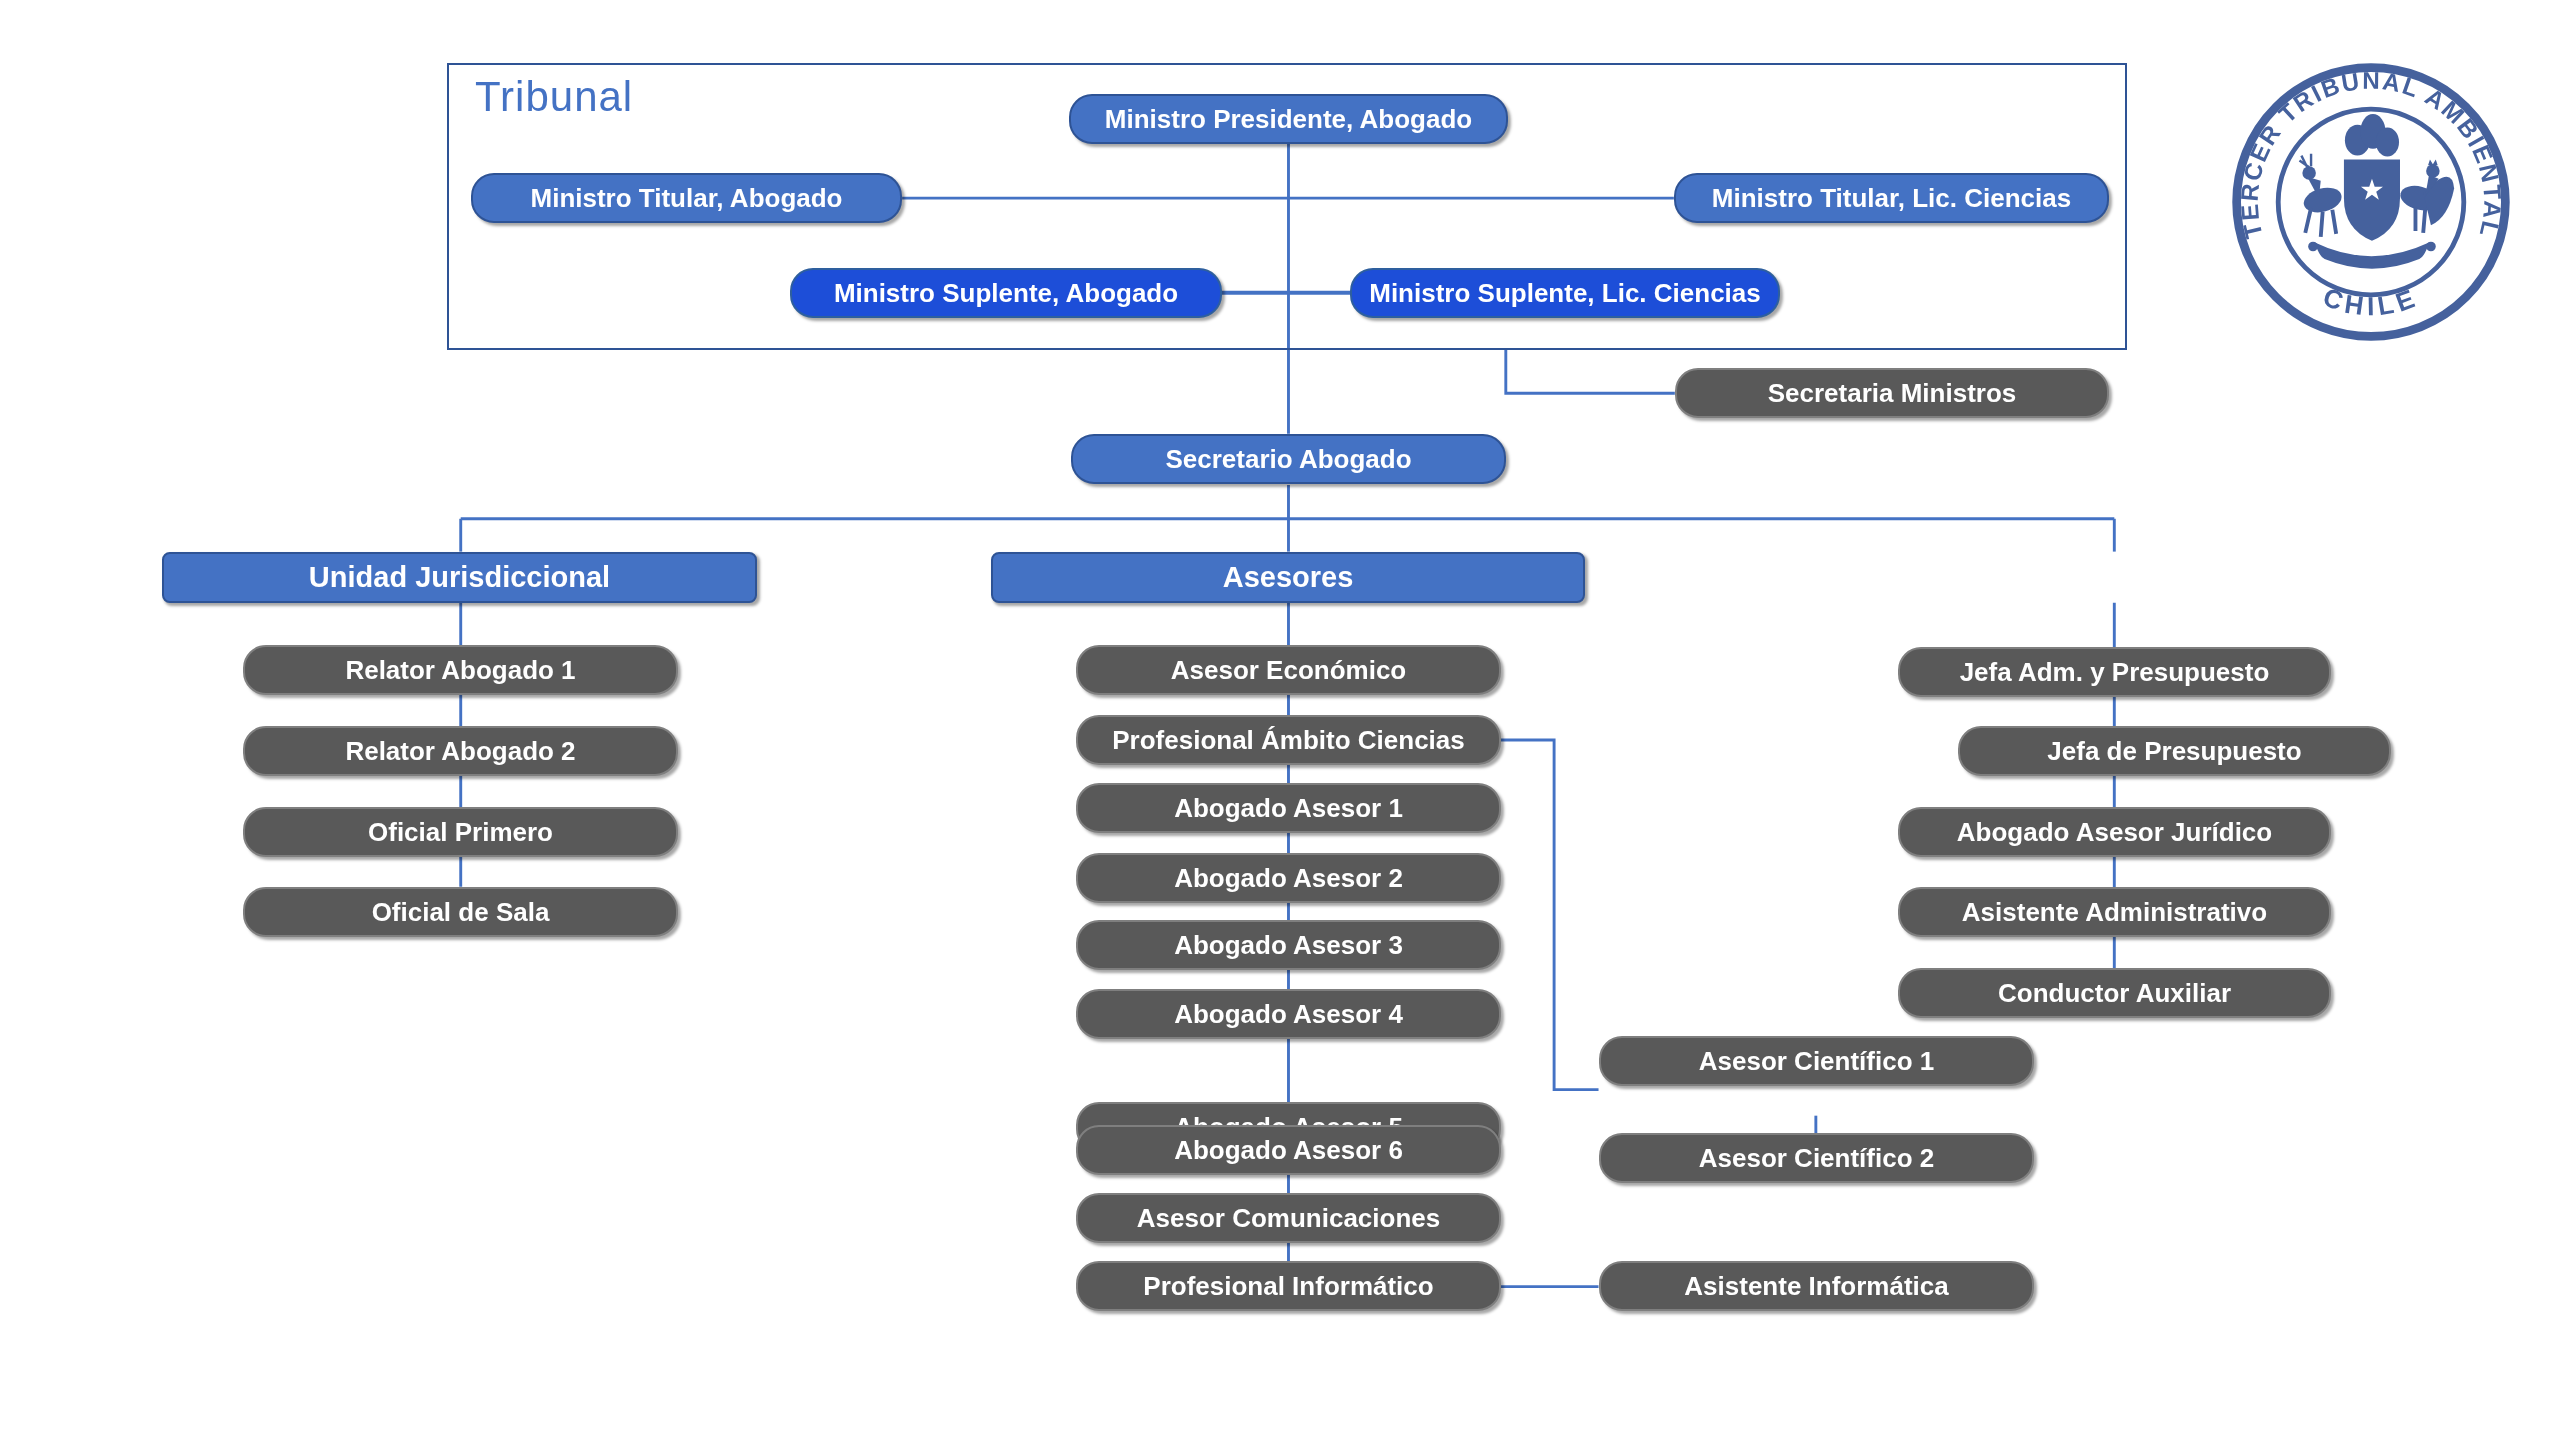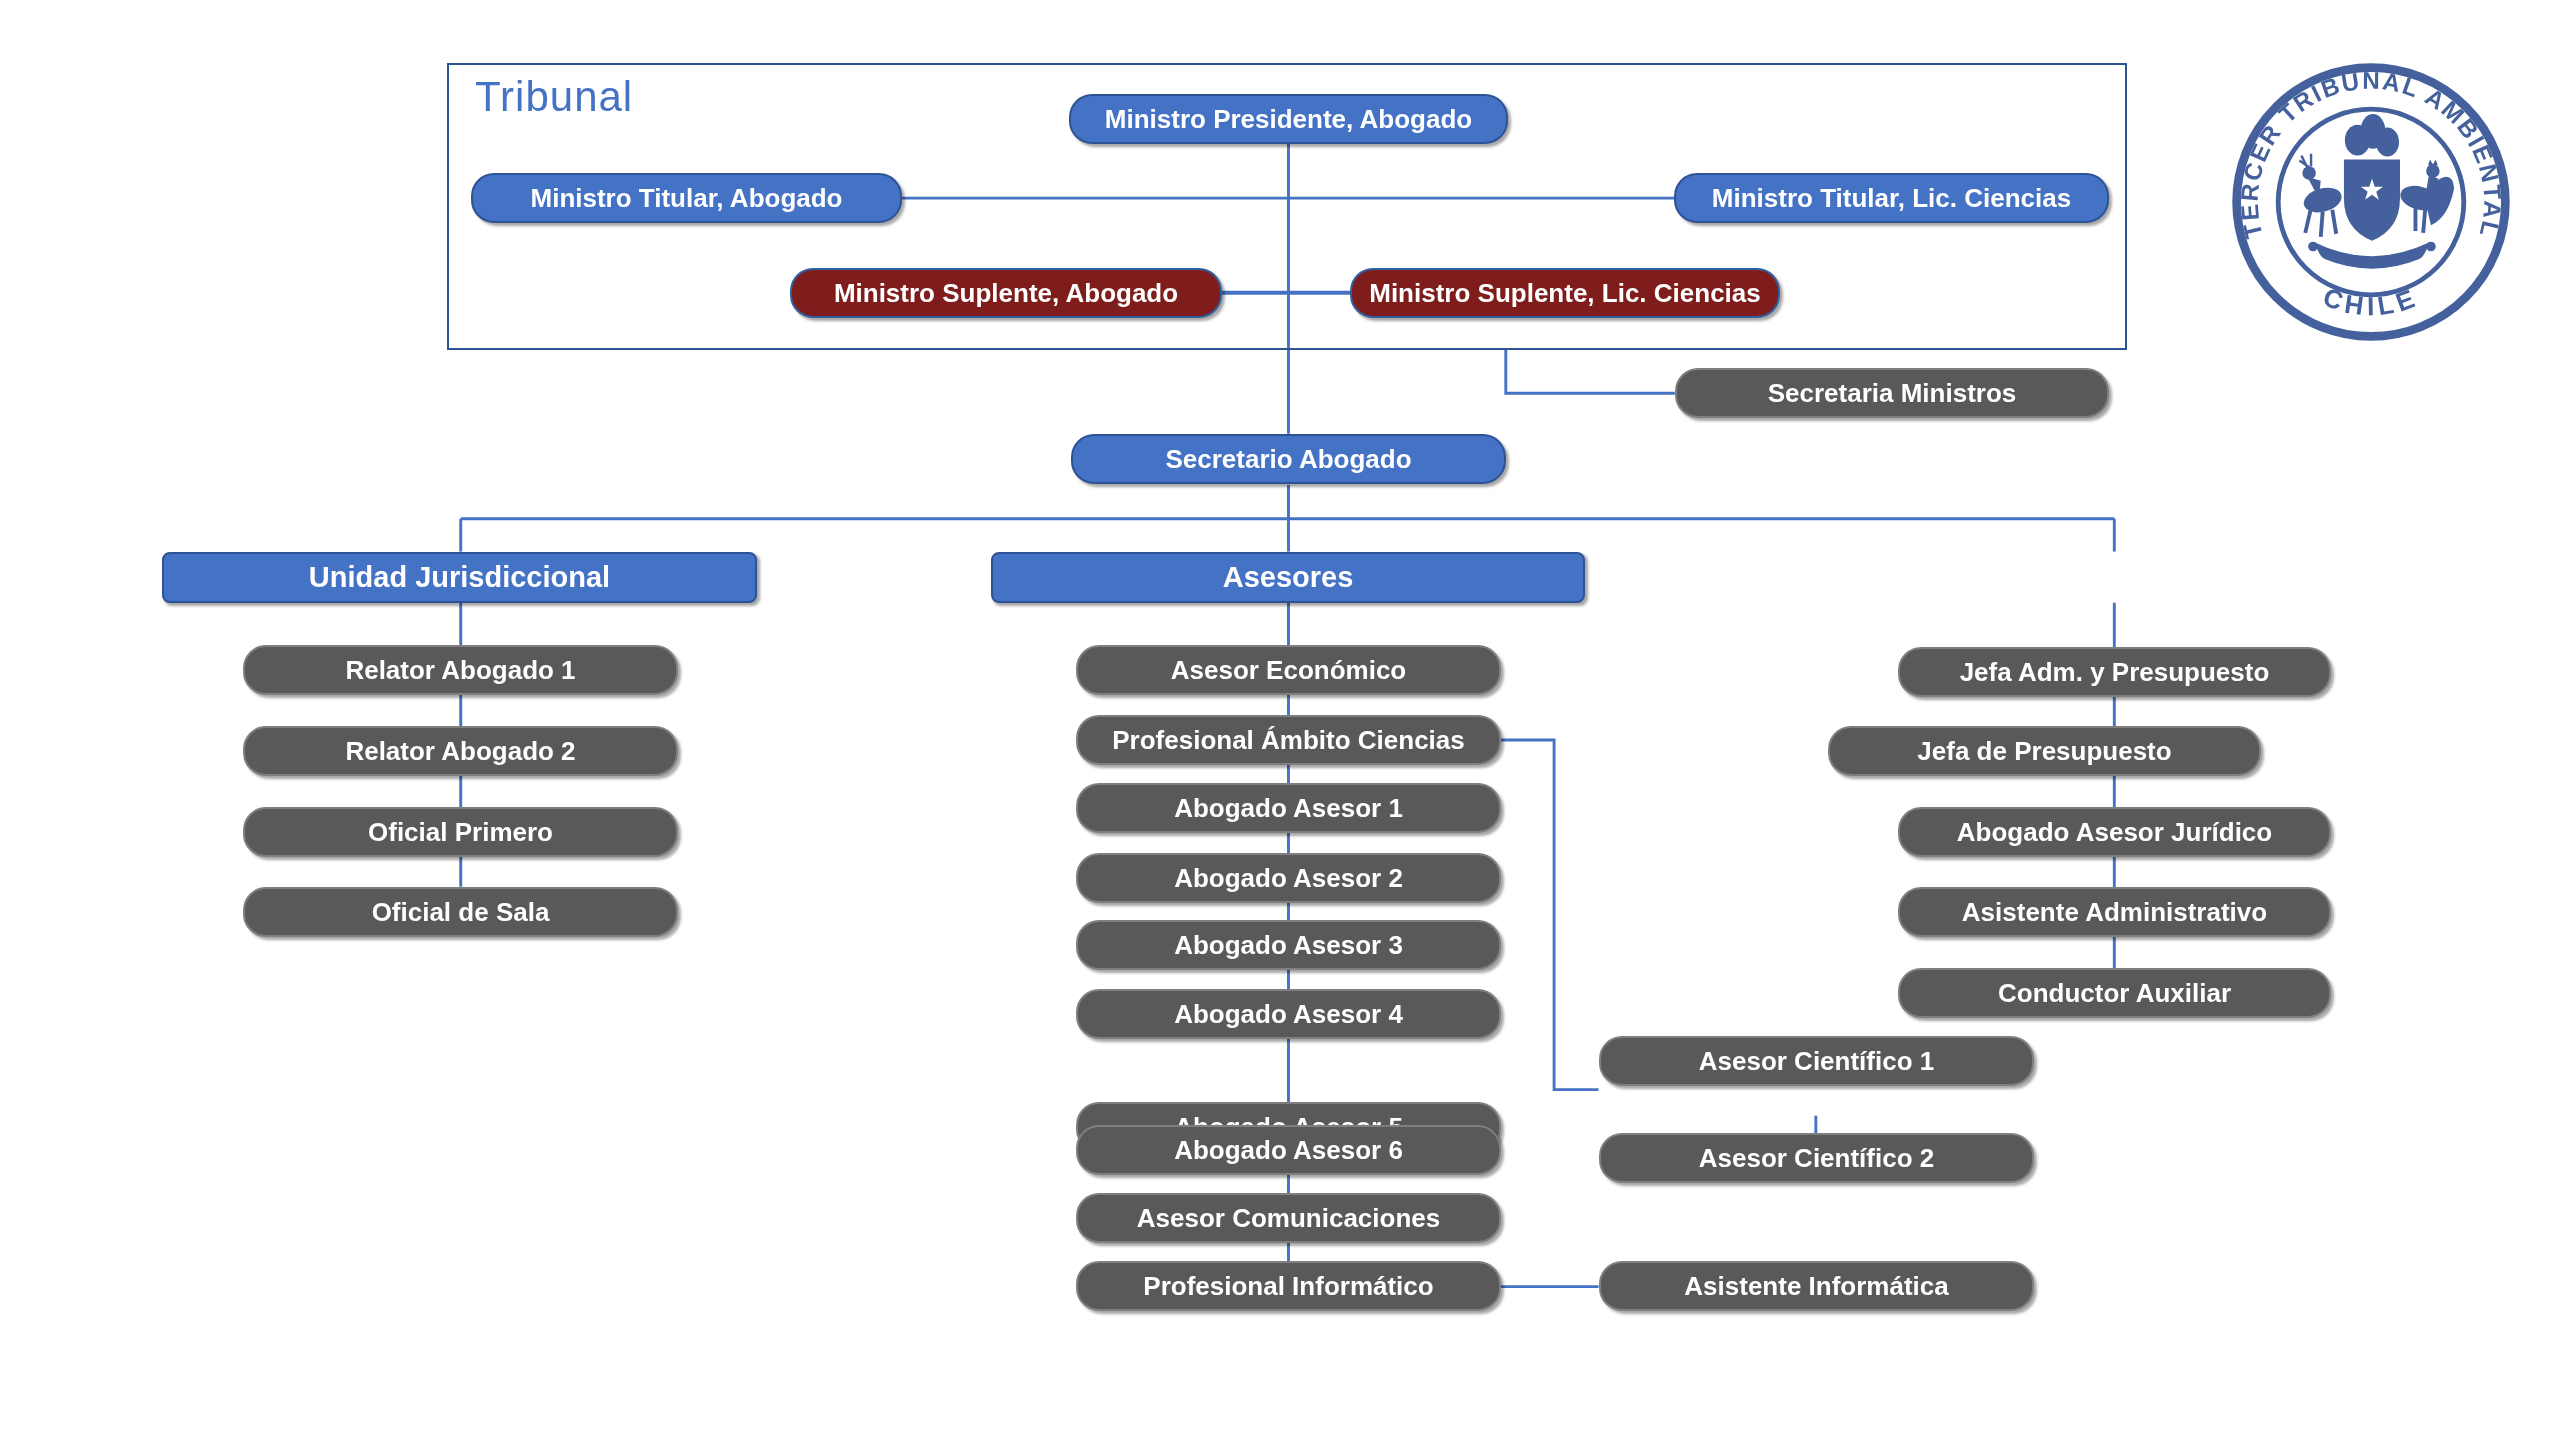--- a/index.html
+++ b/index.html
@@ -9,21 +9,21 @@
   .frame{position:absolute;left:447px;top:63px;width:1680px;height:287px;
          border:2.9px solid #2E5395;background:transparent;z-index:1;box-sizing:border-box;}
   .frame-title{position:absolute;left:475px;top:73px;font-size:42px;color:#4472C4;
                font-weight:400;z-index:2;letter-spacing:1px;}
   .node{position:absolute;display:flex;align-items:center;justify-content:center;
         color:#fff;font-weight:bold;text-align:center;z-index:2;box-sizing:border-box;
         white-space:nowrap;}
   .pill{height:50px;border-radius:23px;font-size:26px;
         box-shadow:2.9px 2.9px 2.9px rgba(0,0,0,0.35);}
   .blue{background:#4472C4;border:2.9px solid #2E5395;}
-  .lightblue{background:#7f1d1d;border:2.9px solid #2E5F9E;}
+  .lightblue{background:#1d4ed8;border:2.9px solid #2E5F9E;}
   .gray{background:#595959;border:2.9px solid #7F7F7F;}
   .header{height:51px;border-radius:7.7px;font-size:29px;background:#4472C4;
           border:2.9px solid #2E5395;box-shadow:2.9px 2.9px 2.9px rgba(0,0,0,0.35);}
   .seal{position:absolute;left:2226px;top:57px;width:290px;height:290px;z-index:2;}
 </style>
 </head>
 <body>
 
 <div class="canvas">
 
@@ -75,21 +75,21 @@
   <div class="node pill gray" style="left:1076px;top:1058px;width:425px;margin-top:44px;">Abogado Asesor 5</div>
   <div class="node pill gray" style="left:1076px;top:1125px;width:425px;">Abogado Asesor 6</div>
   <div class="node pill gray" style="left:1076px;top:1193px;width:425px;">Asesor Comunicaciones</div>
   <div class="node pill gray" style="left:1076px;top:1261px;width:425px;">Profesional Informático</div>
 
   <div class="node pill gray" style="left:1599px;top:1036px;width:435px;">Asesor Científico 1</div>
   <div class="node pill gray" style="left:1599px;top:1133px;width:435px;">Asesor Científico 2</div>
   <div class="node pill gray" style="left:1599px;top:1261px;width:435px;">Asistente Informática</div>
 
   <div class="node pill gray" style="left:1898px;top:647px;width:433px;">Jefa Adm. y Presupuesto</div>
-  <div class="node pill gray" style="left:1828px;top:726px;width:433px;">Jefa de Presupuesto</div>
+  <div class="node pill gray" style="left:1958px;top:726px;width:433px;">Jefa de Presupuesto</div>
   <div class="node pill gray" style="left:1898px;top:807px;width:433px;">Abogado Asesor Jurídico</div>
   <div class="node pill gray" style="left:1898px;top:887px;width:433px;">Asistente Administrativo</div>
   <div class="node pill gray" style="left:1898px;top:968px;width:433px;">Conductor Auxiliar</div>
 
   <svg class="seal" viewBox="0 0 300 300">
     <defs>
       <path id="arcTop" d="M44,199.5 A117,117 0 1 1 256,199.5"></path>
       <path id="arcBottom" d="M83,246 A117,117 0 0 0 217,246"></path>
     </defs>
     <circle cx="150" cy="150" r="139" fill="none" stroke="#45619D" stroke-width="9"></circle>

